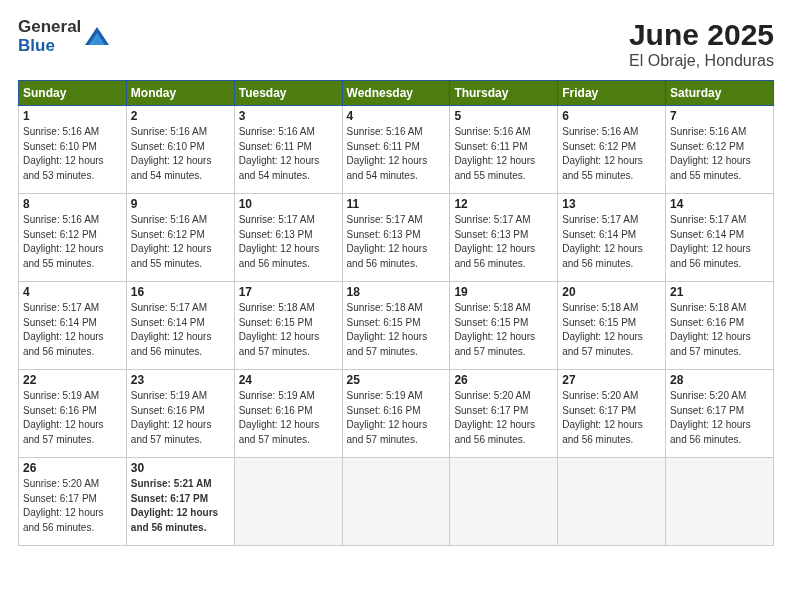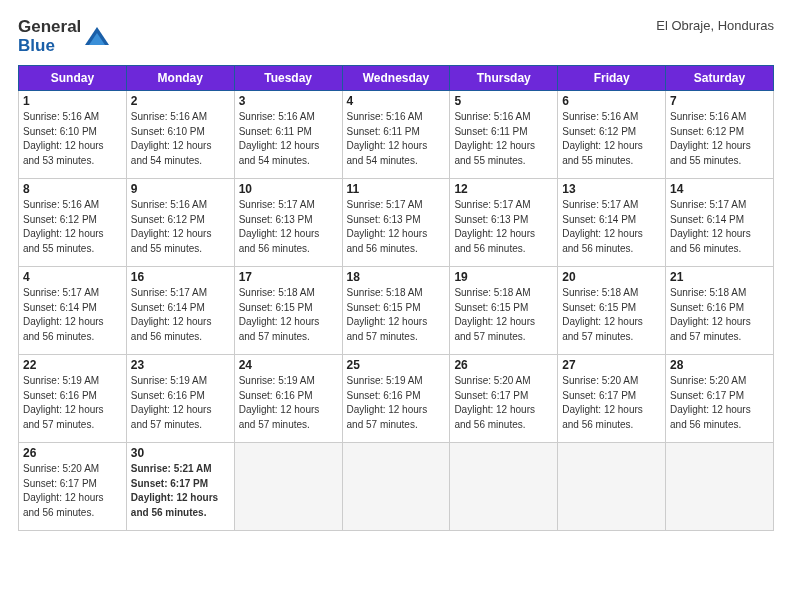--- a/index.html
+++ b/index.html
@@ -49,35 +49,35 @@
     }
     .title-block {
       text-align: right;
     }
     .month-title {
       font-size: 30px;
       font-weight: bold;
       color: #222;
     }
     .location {
-      font-size: 13px;
+      font-size: 16px;
       color: #444;
     }
     .calendar {
       width: 100%;
       border-collapse: collapse;
       flex: 1;
     }
     .calendar thead th {
-      background-color: #6d28d9;
+      background-color: #4d7c0f;
       color: #fff;
       font-size: 12px;
       font-weight: bold;
       padding: 5px 4px;
-      text-align: center;
+      text-align: left;
       border: 1px solid #1e5a9c;
     }
     .calendar tbody td {
       border: 1px solid #ccc;
       vertical-align: top;
       padding: 3px 4px;
       width: calc(100% / 7);
       background: #fff;
       font-size: 9.5px;
       color: #333;
@@ -108,20 +108,21 @@
       <div class="logo-text">
         <span class="logo-general">General</span>
         <span class="logo-blue">Blue</span>
       </div>
       <svg class="logo-icon" viewBox="0 0 28 28">
         <polygon points="14,4 26,22 2,22" fill="#1a5fa8"></polygon>
         <polygon points="14,10 22,22 6,22" fill="#3a8fd8"></polygon>
       </svg>
     </div>
     <div class="title-block">
+      <div class="month-title">June 2025</div>
       <div class="location">El Obraje, Honduras</div>
     </div>
   </div>
 
   <table class="calendar">
     <thead>
       <tr>
         <th>Sunday</th>
         <th>Monday</th>
         <th>Tuesday</th>

